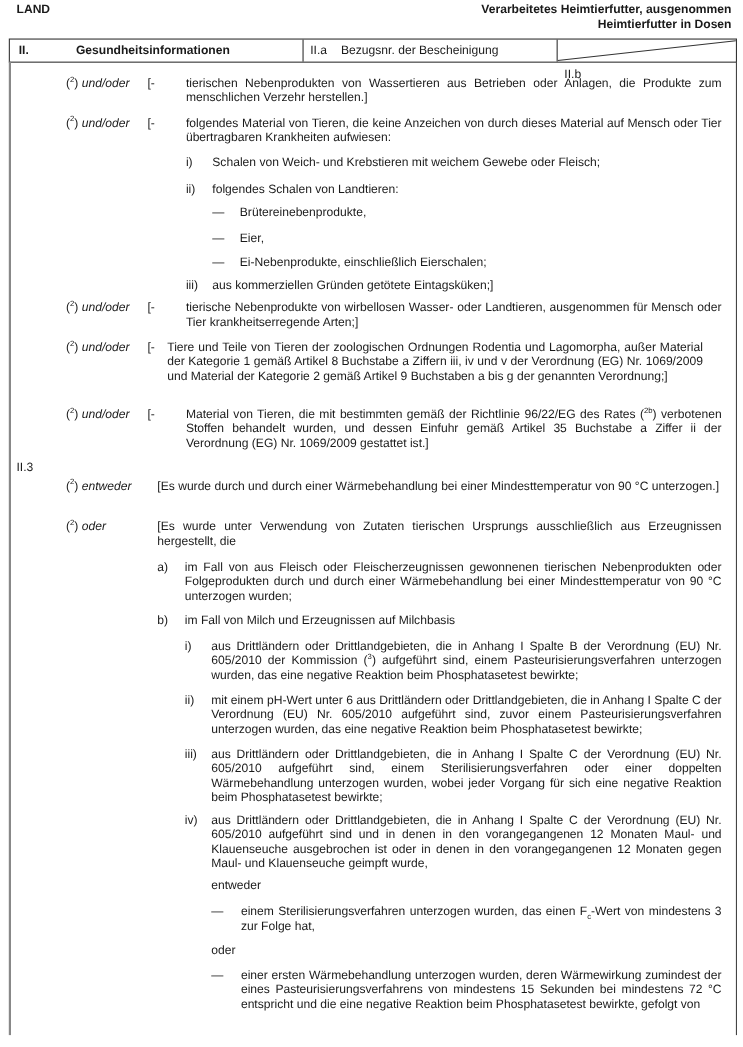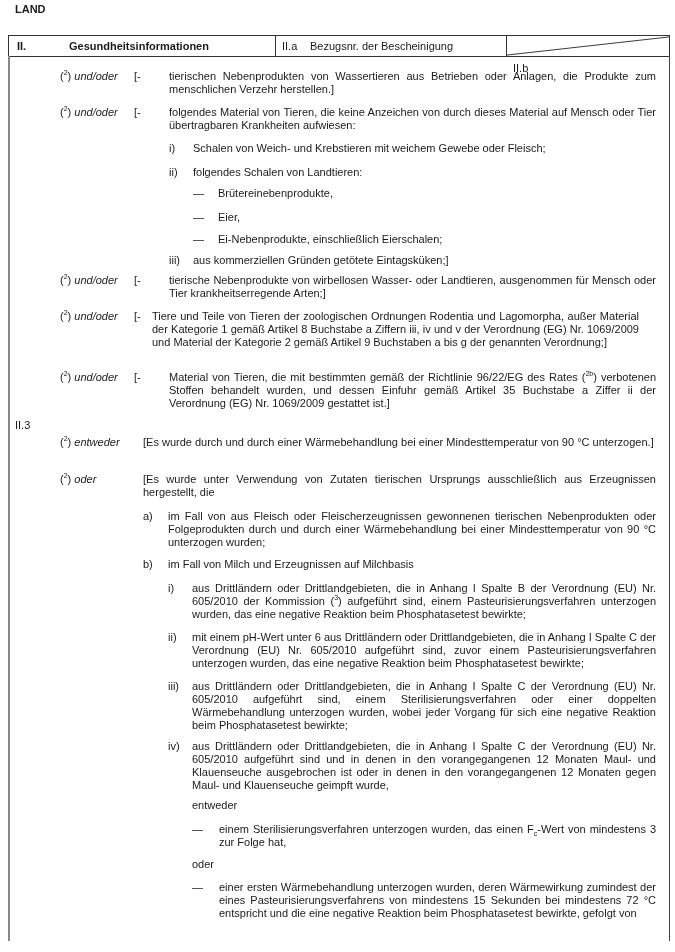--- a/index.html
+++ b/index.html
@@ -30,20 +30,22 @@
   .lbl { position: absolute; font-size: 11px; line-height: 13px; }
   .lbl i { font-style: italic; }
   sup { font-size: 7px; vertical-align: super; line-height: 0; }
   sub { font-size: 7px; vertical-align: sub; line-height: 0; }
 </style>
 </head>
 <body>
 
 <div class="hdr-left">LAND</div>
 <div class="hdr-right">
+  <div>Verarbeitetes Heimtierfutter, ausgenommen</div>
+  <div>Heimtierfutter in Dosen</div>
 </div>
 
 <div class="head-table">
   <div class="c1">
     <span class="num">II.</span>
     <span class="ttl">Gesundheitsinformationen</span>
   </div>
   <div class="c2">
     <span class="num">II.a</span>
     <span>Bezugsnr. der Bescheinigung</span>

